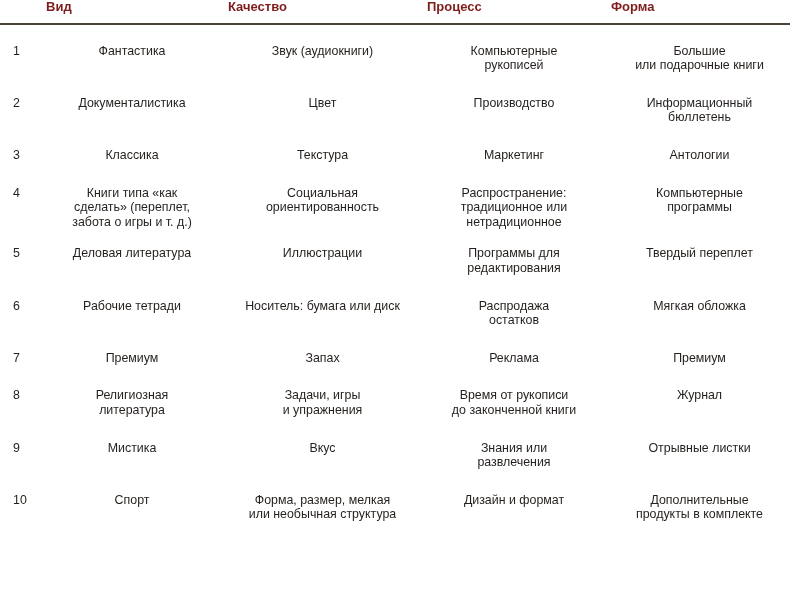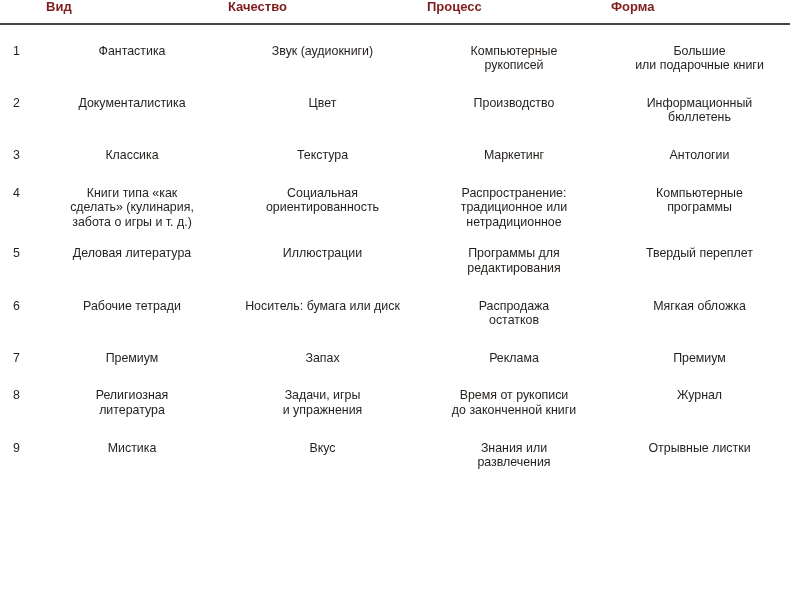--- a/index.html
+++ b/index.html
@@ -146,21 +146,21 @@
             <span class="cell-line">Маркетинг</span>
           </td>
           <td class="forma">
             <span class="cell-line">Антологии</span>
           </td>
         </tr>
         <tr class="data-row tight">
           <td class="num">4</td>
           <td class="vid">
             <span class="cell-line">Книги типа «как</span>
-            <span class="cell-line">сделать» (кулинария,</span>
+            <span class="cell-line">сделать» (переплет,</span>
             <span class="cell-line">забота о игры и т. д.)</span>
           </td>
           <td class="kach">
             <span class="cell-line">Социальная</span>
             <span class="cell-line">ориентированность</span>
           </td>
           <td class="proc">
             <span class="cell-line">Распространение:</span>
             <span class="cell-line">традиционное или</span>
             <span class="cell-line">нетрадиционное</span>
@@ -244,16 +244,33 @@
             <span class="cell-line">Вкус</span>
           </td>
           <td class="proc">
             <span class="cell-line">Знания или</span>
             <span class="cell-line">развлечения</span>
           </td>
           <td class="forma">
             <span class="cell-line">Отрывные листки</span>
           </td>
         </tr>
+        <tr class="data-row">
+          <td class="num">10</td>
+          <td class="vid">
+            <span class="cell-line">Спорт</span>
+          </td>
+          <td class="kach">
+            <span class="cell-line">Форма, размер, мелкая</span>
+            <span class="cell-line">или необычная структура</span>
+          </td>
+          <td class="proc">
+            <span class="cell-line">Дизайн и формат</span>
+          </td>
+          <td class="forma">
+            <span class="cell-line">Дополнительные</span>
+            <span class="cell-line">продукты в комплекте</span>
+          </td>
+        </tr>
       </tbody>
   </table>
 
 </div>
 
 </body></html>

